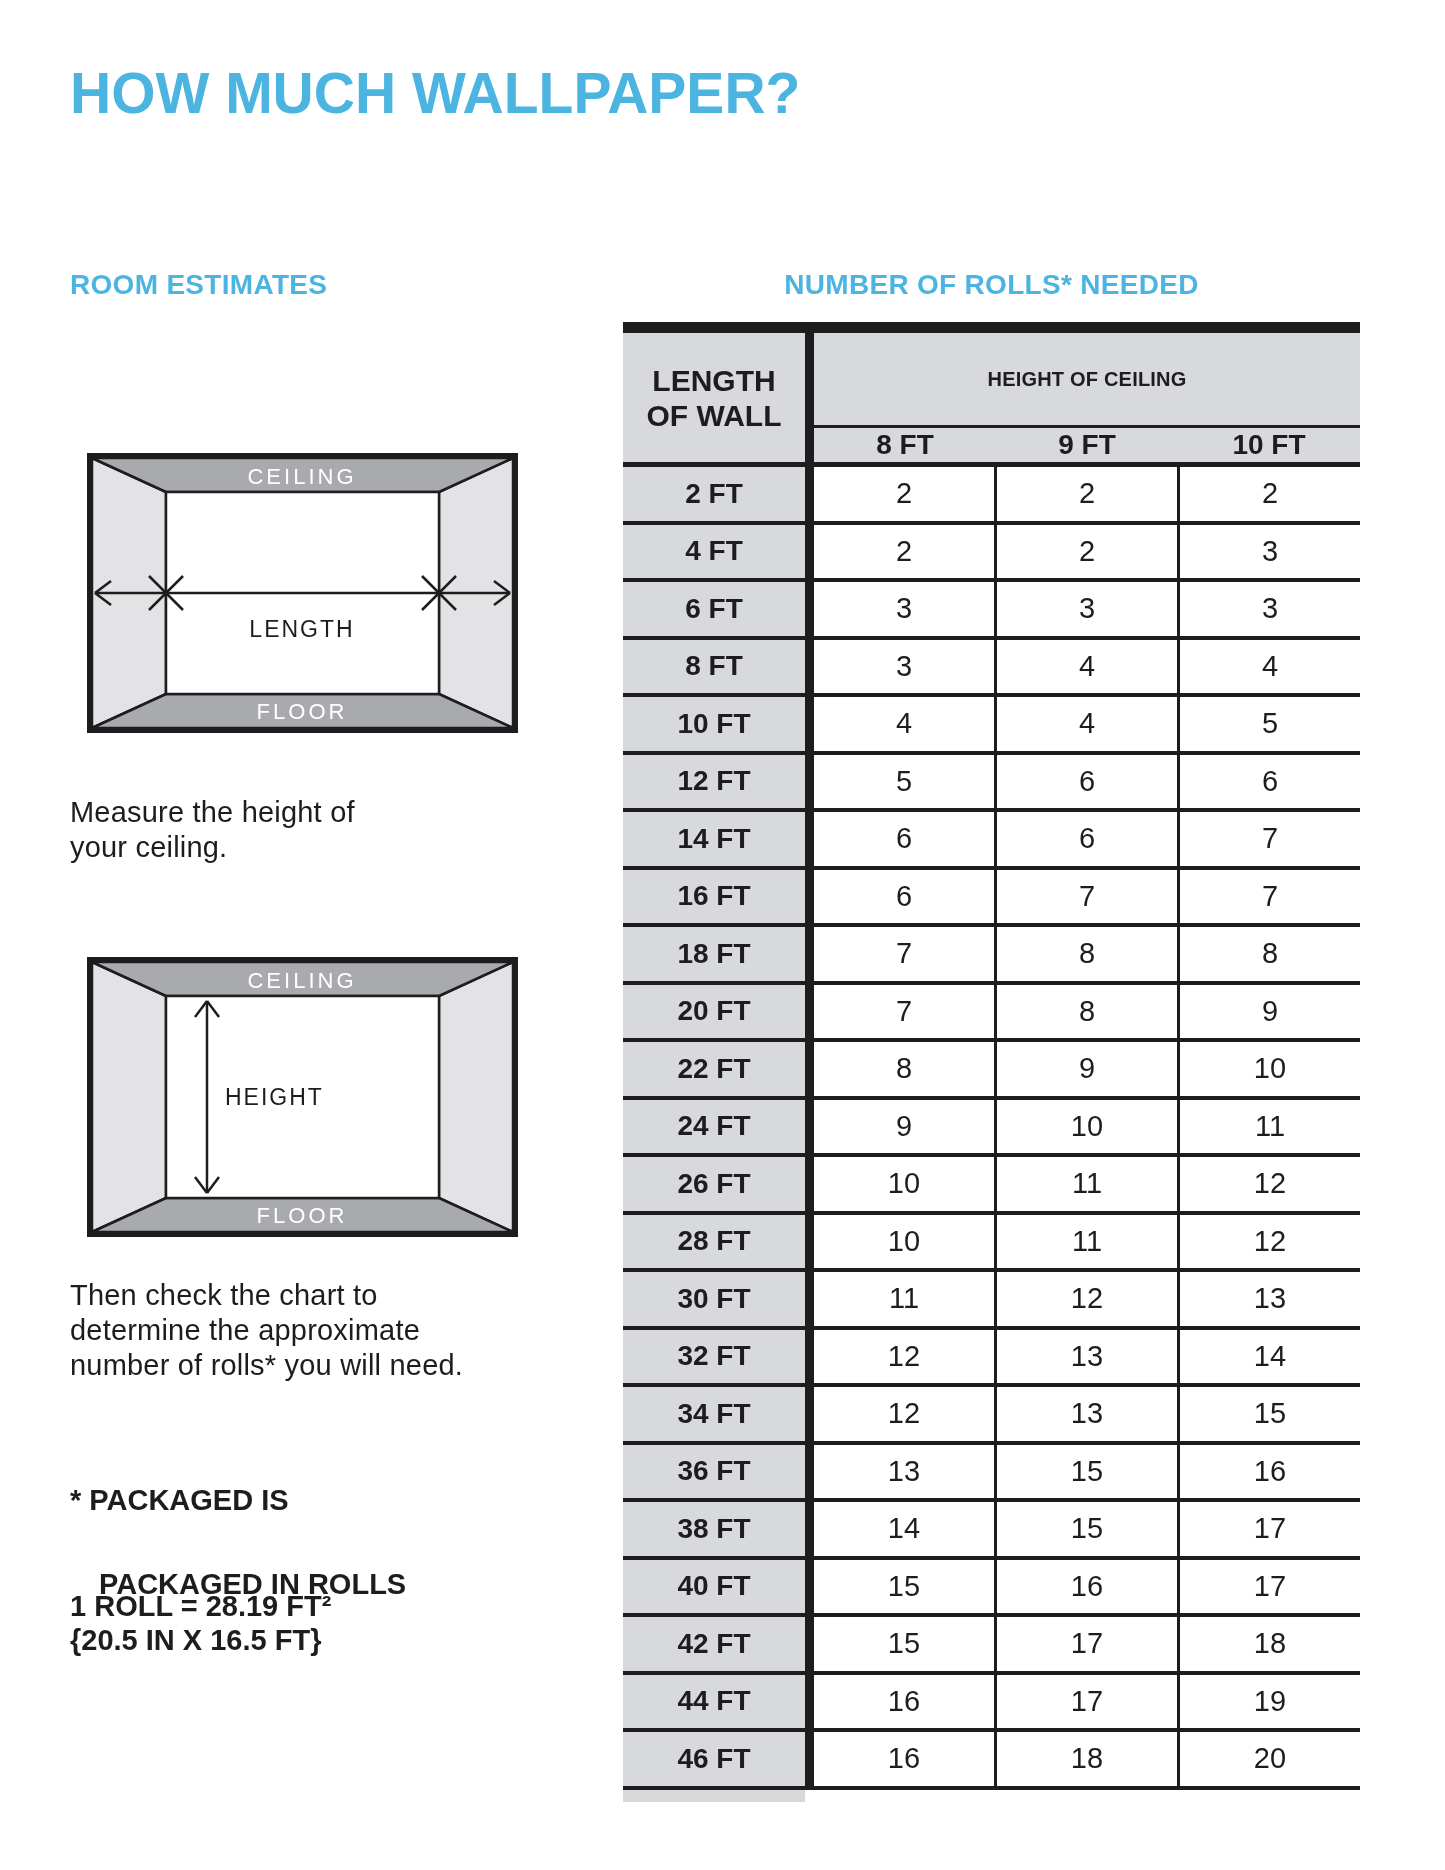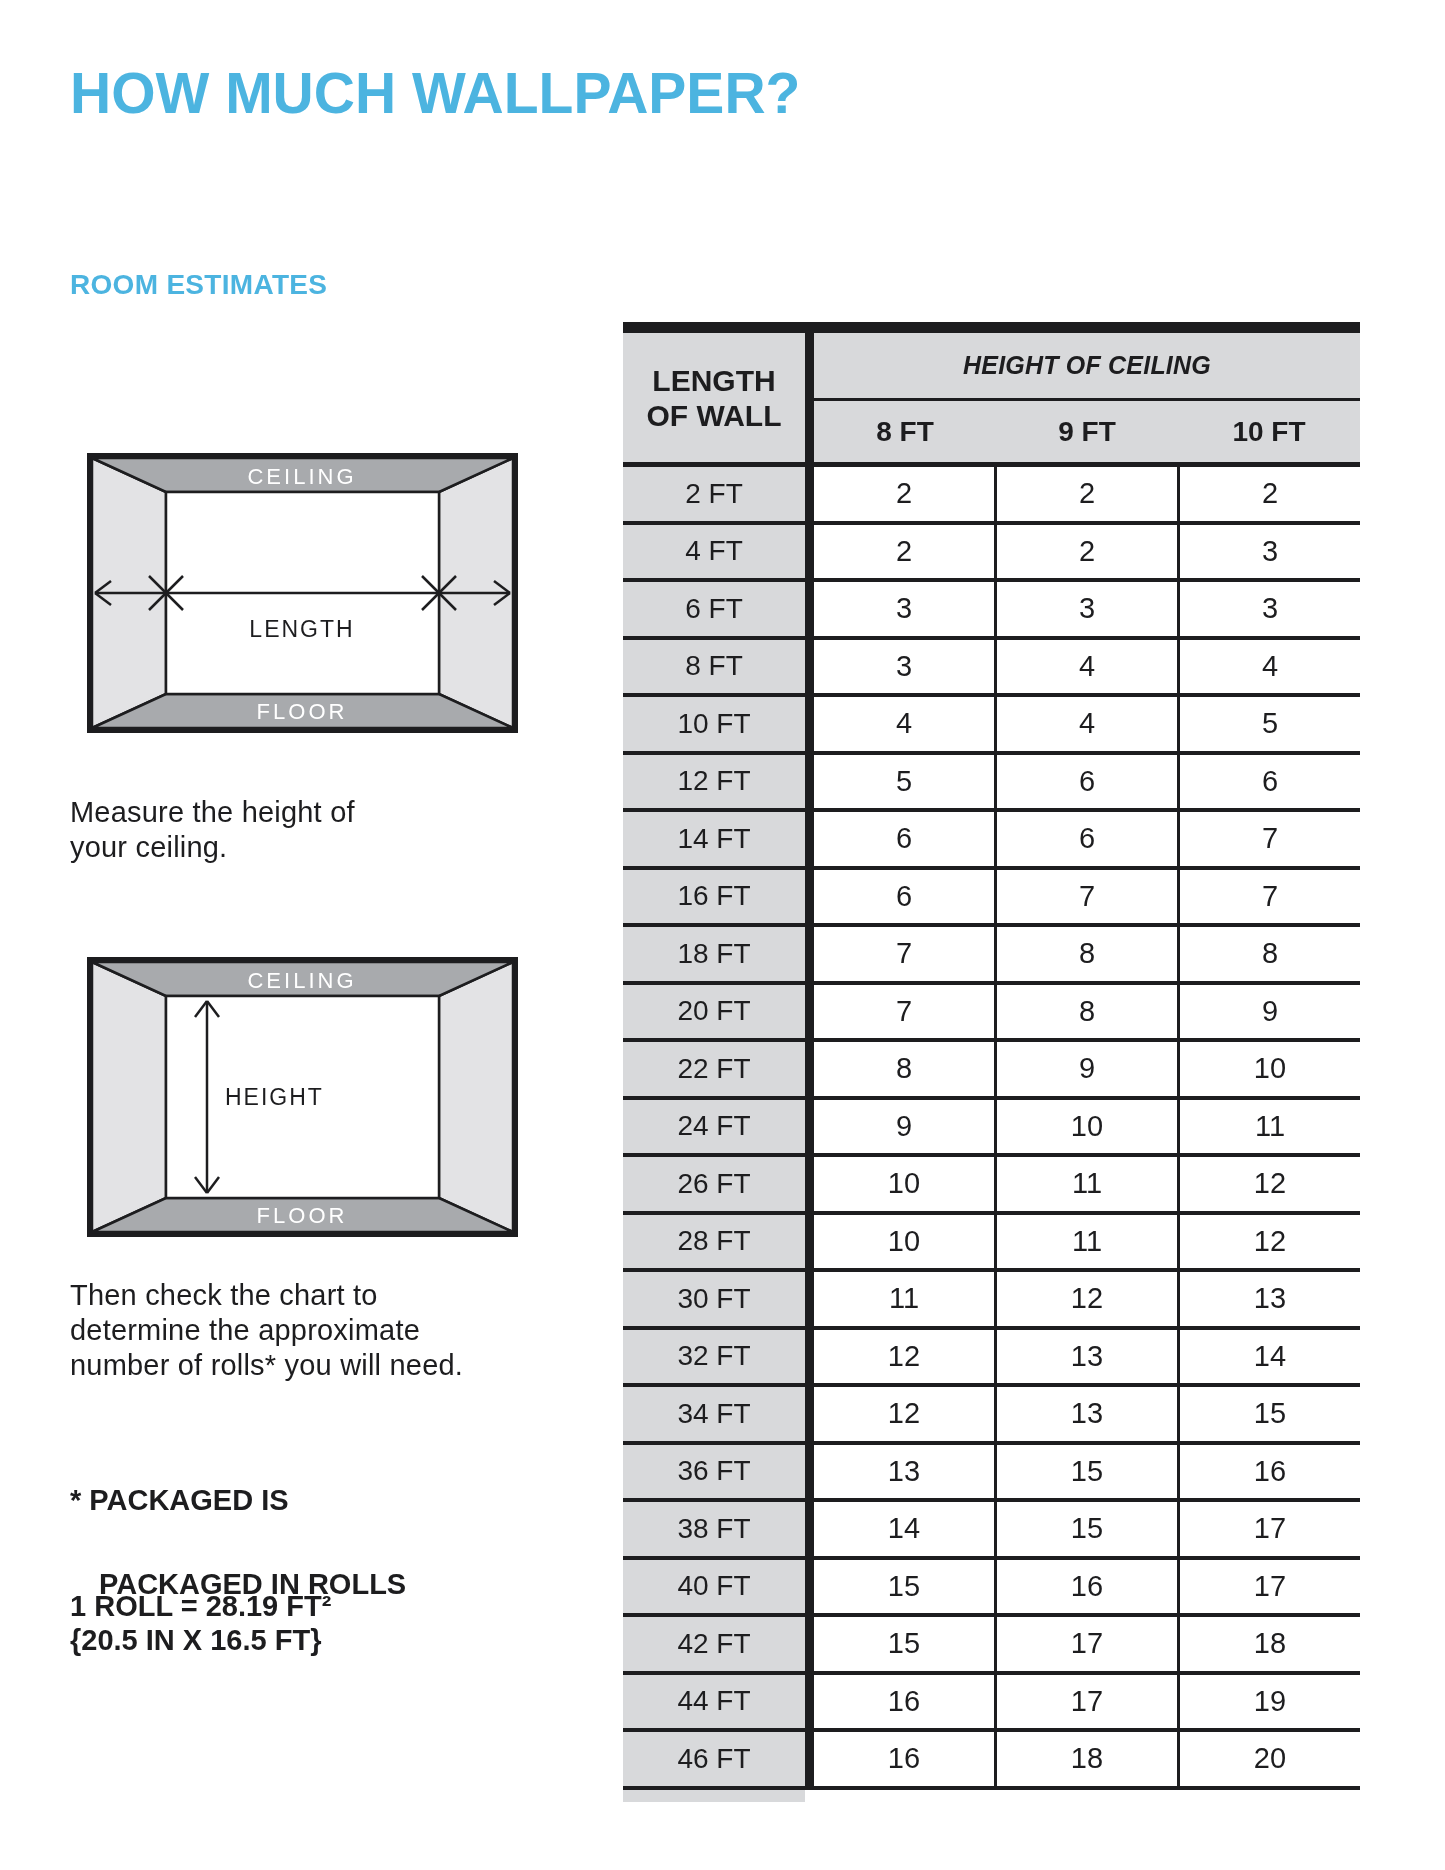--- a/index.html
+++ b/index.html
@@ -36,44 +36,45 @@
   .wtable{position:absolute;left:623px;top:322px;width:737px;}
   .topbar{height:11px;background:var(--ink);}
   .thead{display:flex;height:129px;border-bottom:5px solid var(--ink);background:var(--tgray);}
   .th-left{
     width:191px;box-sizing:border-box;border-right:9px solid var(--ink);
     display:flex;align-items:center;justify-content:center;text-align:center;
     font-weight:bold;font-size:30px;line-height:35px;white-space:pre-line;
   }
   .th-right{flex:1;display:flex;flex-direction:column;}
   .hoc{
-    height:68px;box-sizing:border-box;border-bottom:3px solid var(--ink);
+    height:95px;box-sizing:border-box;border-bottom:3px solid var(--ink);
     display:flex;align-items:center;justify-content:center;
-    font-weight:bold;font-size:25px;letter-spacing:0.2px;font-style:italic;
+    font-weight:bold;font-size:20px;letter-spacing:0.2px;
   }
   .subrow{flex:1;display:flex;}
   .subrow .sh{flex:1;display:flex;align-items:center;justify-content:center;font-weight:bold;font-size:28px;}
   .trow{display:flex;height:57.5px;box-sizing:border-box;border-bottom:4px solid var(--ink);}
   .rlabel{
     width:191px;box-sizing:border-box;border-right:9px solid var(--ink);
     background:var(--tgray);display:flex;align-items:center;justify-content:center;
-    font-weight:normal;font-size:28px;
+    font-weight:bold;font-size:28px;
   }
   .rcell{flex:1;display:flex;align-items:center;justify-content:center;font-size:29px;background:#fff;box-sizing:border-box;}
   .rcell.sep{border-left:3px solid var(--ink);}
   .stub{width:182px;height:12px;background:var(--tgray);}
 </style>
 </head>
 <body>
 
 <div class="canvas">
 
   <div class="htitle">HOW MUCH WALLPAPER?</div>
 
   <div class="sechead left">ROOM ESTIMATES</div>
+  <div class="sechead right">NUMBER OF ROLLS* NEEDED</div>
 
 
   <div class="diagram" style="top:453px;">
     <svg width="431" height="280" viewBox="0 0 431 280">
       <rect x="2.5" y="2.5" width="426" height="275" fill="#ffffff" stroke="#1d1d1f" stroke-width="5"></rect>
       <polygon points="5,5 79,39 79,241 5,275" fill="#e3e3e5" stroke="#1d1d1f" stroke-width="2.5"></polygon>
       <polygon points="426,5 352,39 352,241 426,275" fill="#e3e3e5" stroke="#1d1d1f" stroke-width="2.5"></polygon>
       <polygon points="5,5 426,5 352,39 79,39" fill="#a8aaad" stroke="#1d1d1f" stroke-width="2.5"></polygon>
       <polygon points="5,275 79,241 352,241 426,275" fill="#a8aaad" stroke="#1d1d1f" stroke-width="2.5"></polygon>
       <rect x="79" y="39" width="273" height="202" fill="#ffffff" stroke="#1d1d1f" stroke-width="2.5"></rect>

